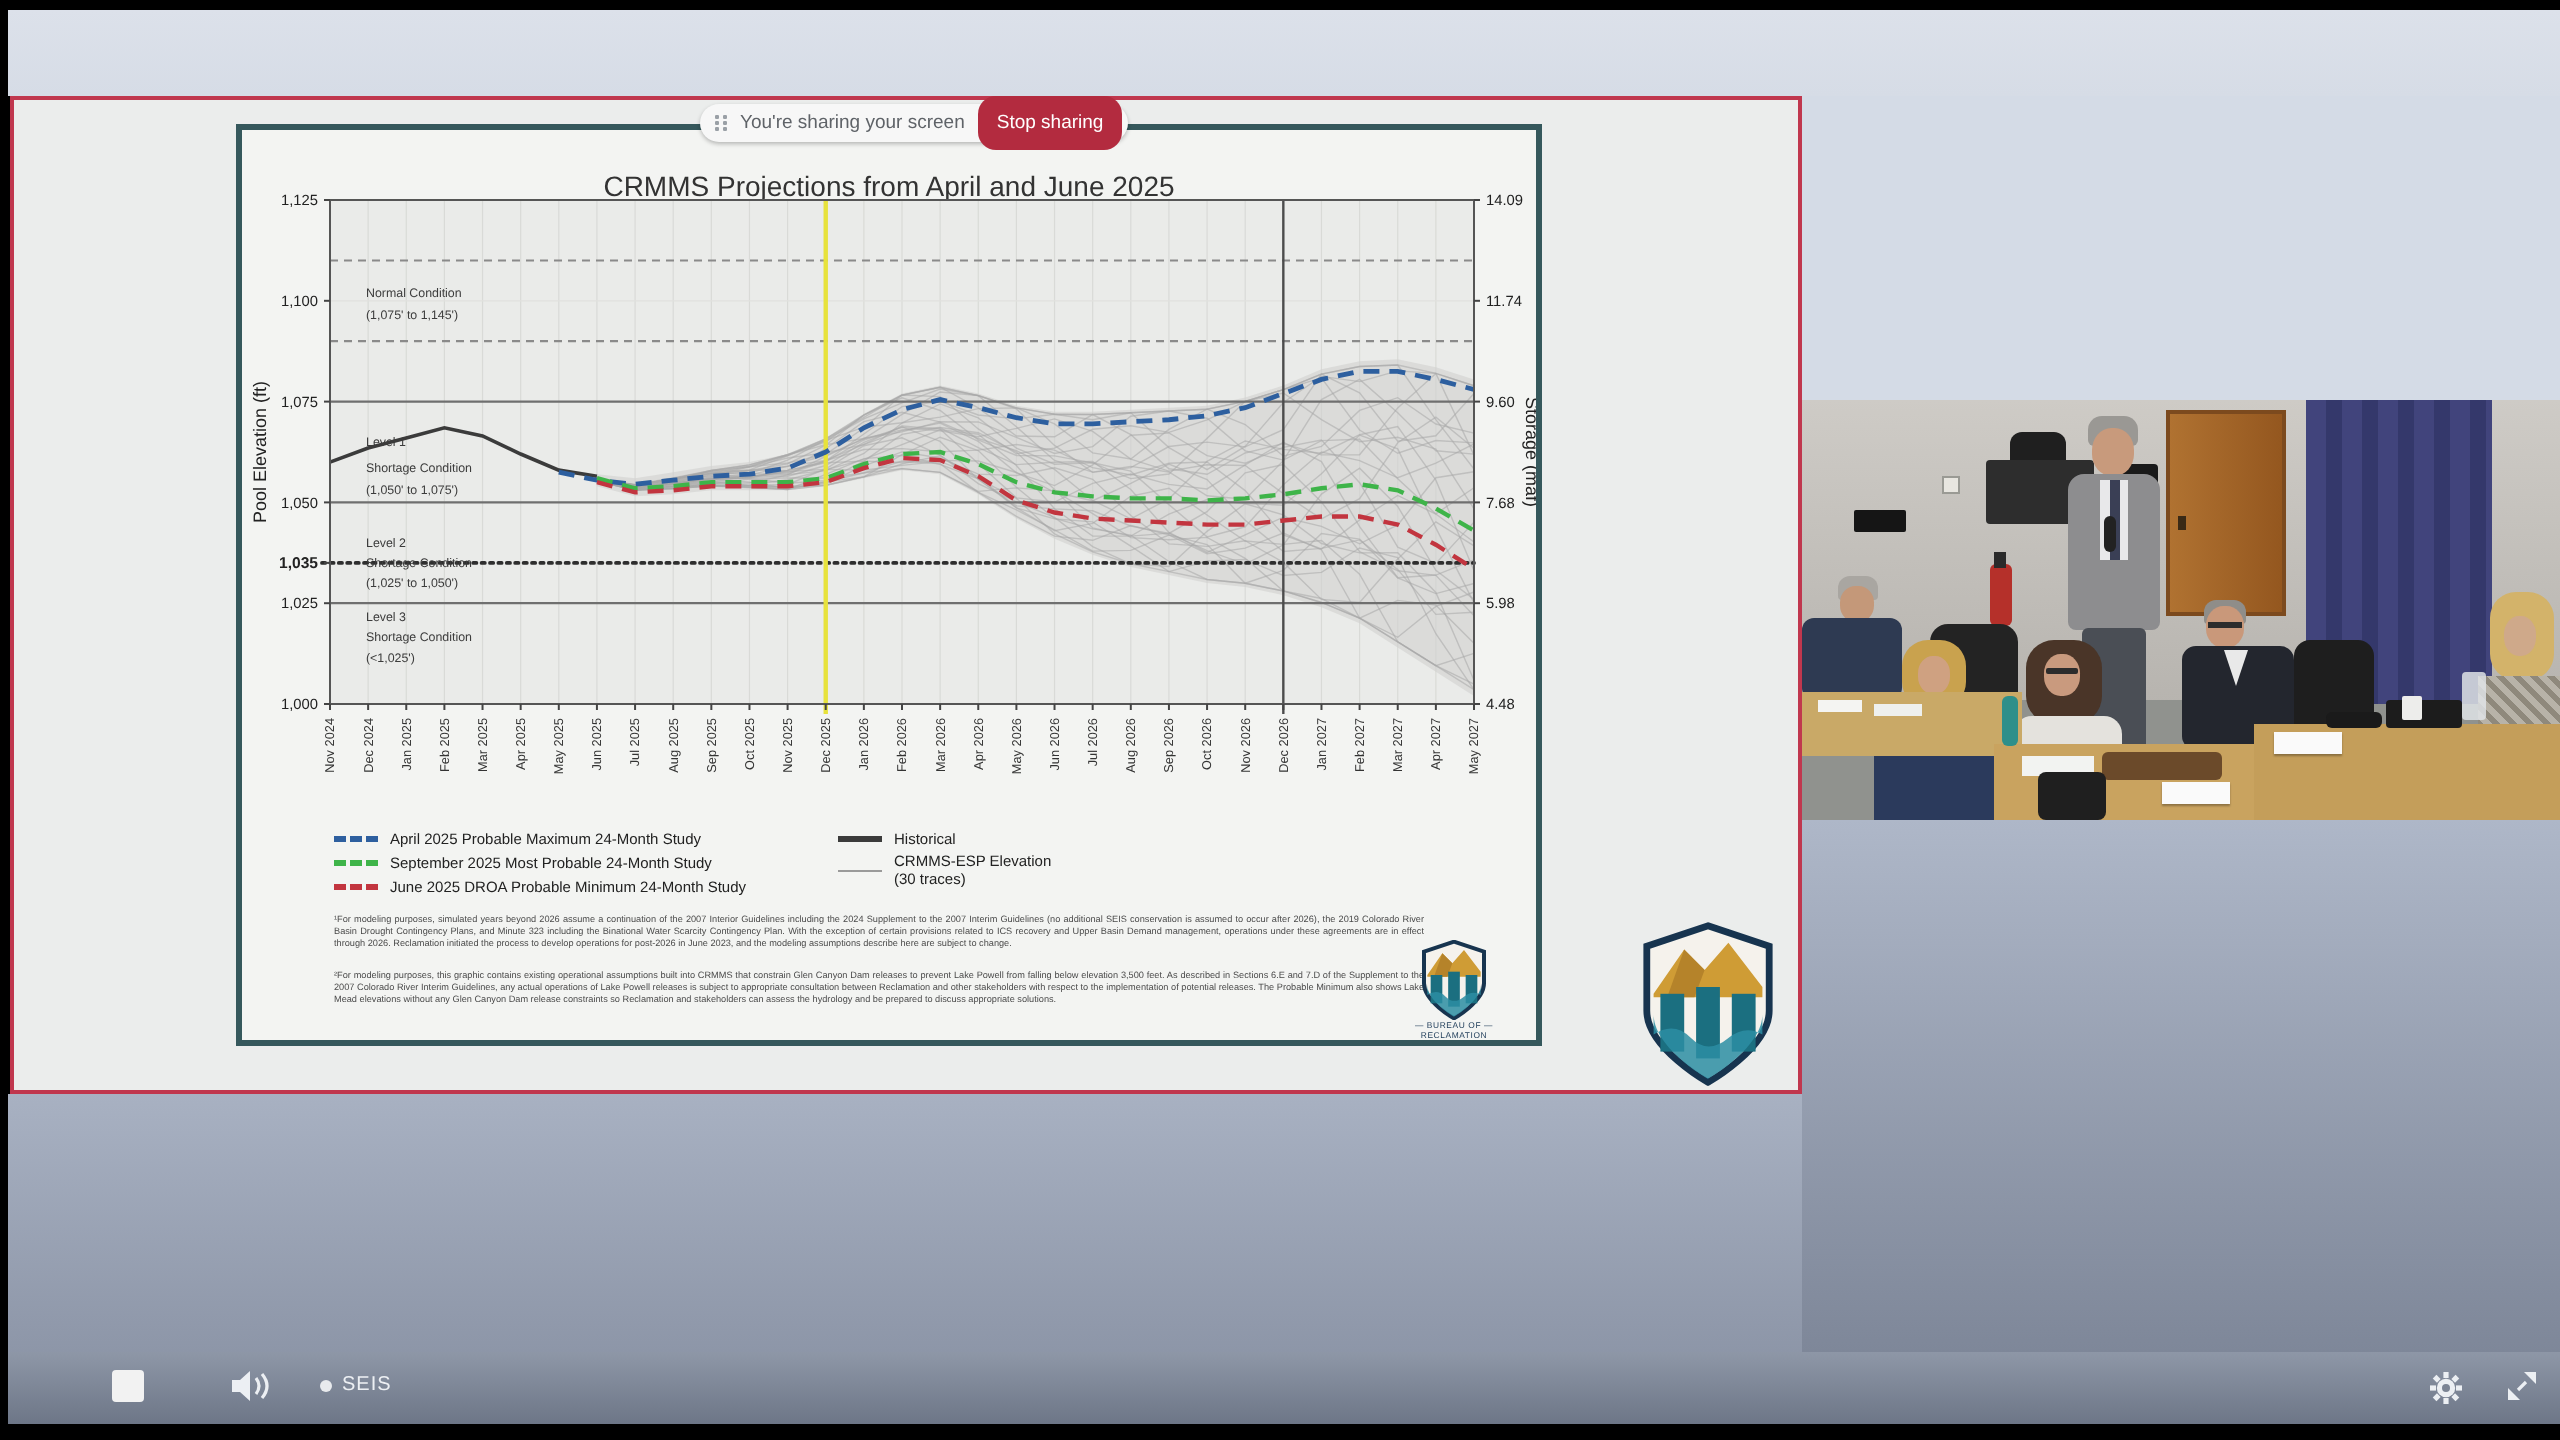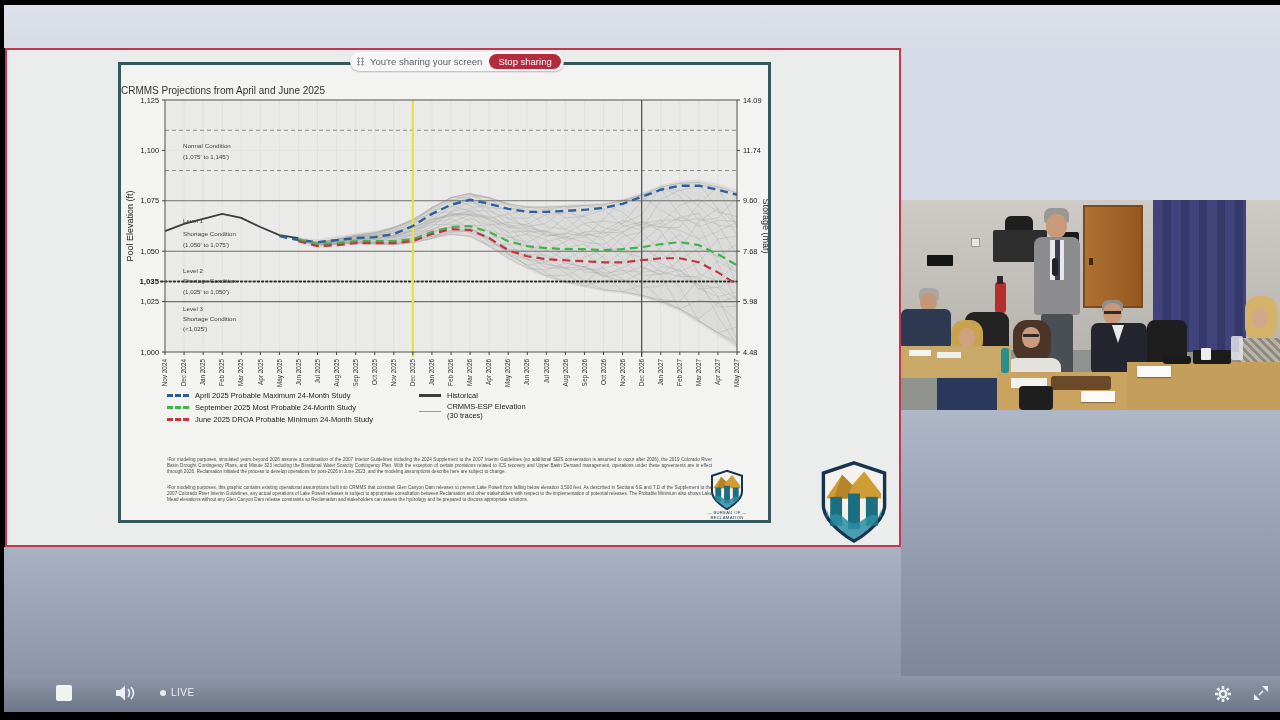--- a/index.html
+++ b/index.html
@@ -21,31 +21,31 @@
                   box-shadow:0 1px 2px rgba(0,0,0,.25); }
   #drag-dots { width:7px; height:9px; margin-right:6px;
                background:radial-gradient(circle 1px at 1.5px 1.5px,#9aa0a6 1px,transparent 1.2px),
                           radial-gradient(circle 1px at 5.5px 1.5px,#9aa0a6 1px,transparent 1.2px),
                           radial-gradient(circle 1px at 1.5px 4.5px,#9aa0a6 1px,transparent 1.2px),
                           radial-gradient(circle 1px at 5.5px 4.5px,#9aa0a6 1px,transparent 1.2px),
                           radial-gradient(circle 1px at 1.5px 7.5px,#9aa0a6 1px,transparent 1.2px),
                           radial-gradient(circle 1px at 5.5px 7.5px,#9aa0a6 1px,transparent 1.2px); }
   #share-msg { font-size:9.5px; color:#5f6368; white-space:nowrap; }
   #stop-sharing { margin-left:7px; background:#b32b3f; color:#fff; font-size:9.5px; border:none;
-                  border-radius:9px; padding:2px 9px; height:15px; line-height:11px; cursor:pointer; white-space:nowrap; }
+                  border-radius:9px; padding:2px 9px; height:27px; line-height:11px; cursor:pointer; white-space:nowrap; }
 
   
   #chart-panel { left:118px; top:62px; width:653px; height:461px; background:#f3f4f2;
                  border:3px solid #35585c; z-index:3; }
   #chart-title { position:absolute; top:4px; width:100%; text-align:center; font-size:13px; font-weight:bold; color:#1d1d1d; }
   #chart-title sup { font-size:8px; }
-  #chart-subtitle { position:absolute; top:20px; width:100%; text-align:left; font-size:10px; color:#333; }
+  #chart-subtitle { position:absolute; top:20px; width:100%; text-align:center; font-size:14px; color:#333; }
   #plot { position:absolute; left:0; top:0; }
 
-  #legend { position:absolute; left:46px; top:326px; width:585px; display:flex; font-size:7.5px; color:#222; }
+  #legend { position:absolute; left:46px; top:350px; width:585px; display:flex; font-size:7.5px; color:#222; }
   .lg-col1 { width:252px; } .lg-col2 { width:170px; } .lg-col3 { width:160px; }
   .lg-row { display:flex; align-items:center; margin-bottom:3px; }
   .sw { display:inline-block; margin-right:6px; flex:none; }
   .sw-dash { width:22px; height:0; border-top-style:dashed; border-top-width:3px; }
   .sw-blue  { border-top-color:#2d5f9f; }
   .sw-green { border-top-color:#3eb449; }
   .sw-red   { border-top-color:#c2353f; }
   .sw-black { width:22px; height:3px; background:#3b3b3b; }
   .sw-thin  { width:22px; height:1.5px; background:#9a9a9a; }
   .sw-box   { width:16px; height:9px; background:#d6d7d5; }
@@ -419,21 +419,21 @@
 
 <div class="abs" id="control-bar">
   <div class="abs" id="stop-btn"></div>
   <svg class="abs" id="volume-btn" width="24" height="18" viewBox="0 0 24 18">
     <path d="M2 6 h4 l5 -4.5 v15 L6 12 H2 Z" fill="#eceff3"></path>
     <path d="M14 5 q3 4 0 8" stroke="#eceff3" stroke-width="1.6" fill="none"></path>
     <path d="M17 3 q5 6 0 12" stroke="#eceff3" stroke-width="1.6" fill="none"></path>
   </svg>
   <div class="abs" id="live-wrap">
     <span id="live-dot"></span>
-    <span id="live-label">LIVE</span>
+    <span id="live-label">SEIS</span>
   </div>
   <svg class="abs" id="settings-btn" width="20" height="20" viewBox="-10 -10 20 20">
     <g stroke="#eceff3" stroke-width="2.6">
       <line x1="0" y1="-5" x2="0" y2="-8"></line>
         <line x1="0" y1="5" x2="0" y2="8"></line>
       <line x1="-5" y1="0" x2="-8" y2="0"></line>
         <line x1="5" y1="0" x2="8" y2="0"></line>
       <line x1="-3.6" y1="-3.6" x2="-5.7" y2="-5.7"></line>
         <line x1="3.6" y1="3.6" x2="5.7" y2="5.7"></line>
       <line x1="-3.6" y1="3.6" x2="-5.7" y2="5.7"></line>

